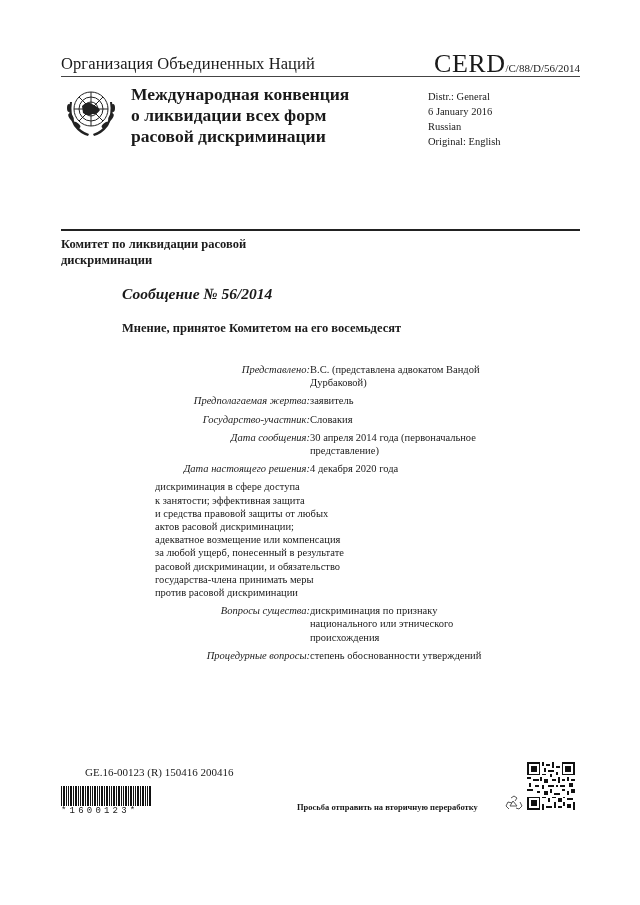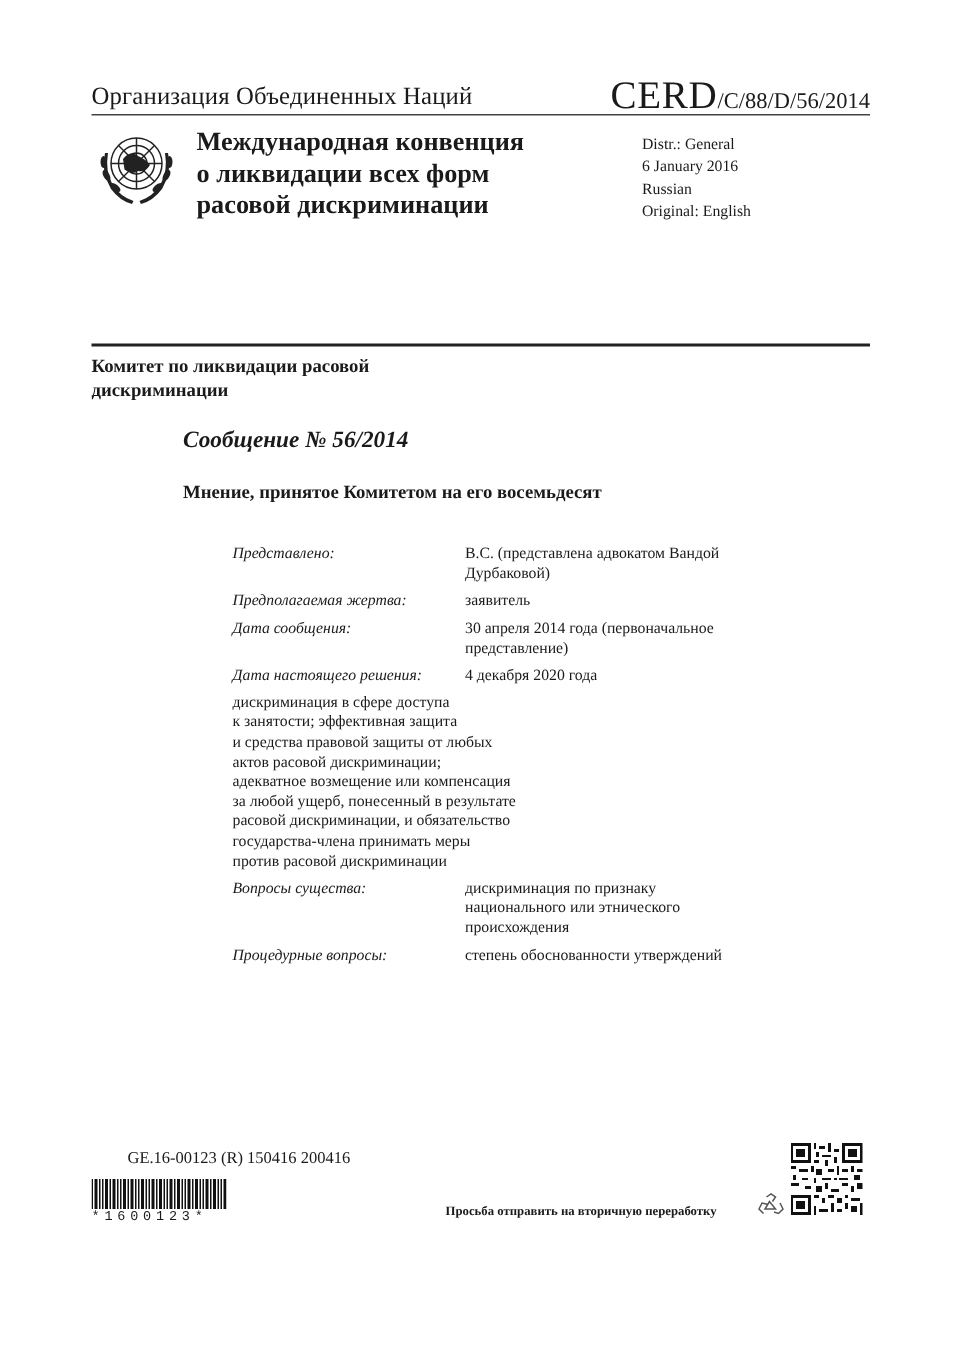--- a/index.html
+++ b/index.html
@@ -3,36 +3,36 @@
 <meta charset="utf-8">
 <style>
   html, body { margin:0; padding:0; background:#ffffff; }
   body { width:640px; height:905px; position:relative; overflow:hidden;
          font-family:"Liberation Serif","DejaVu Serif",serif; color:#1a1a1a; }
   .abs { position:absolute; }
 
   .org-name { left:61px; top:54px; font-size:16.5px; letter-spacing:0.1px; }
   .symbol { right:60px; top:49px; white-space:nowrap; }
   .symbol .big { font-size:26px; letter-spacing:0.5px; }
-  .symbol .small { font-size:15px; }
+  .symbol .small { font-size:11px; }
   .top-rule { left:61px; top:76px; width:519px; height:1px; background:#444; }
 
   .emblem { left:62px; top:82px; width:58px; height:58px; }
   .convention-title { left:131px; top:84px; font-size:17.5px; font-weight:bold; line-height:21px; }
   .distr { left:428px; top:89px; font-size:10.5px; line-height:15px; }
 
   .thick-rule { left:61px; top:229px; width:519px; height:2px; background:#222; }
 
   .committee { left:61px; top:236px; font-size:12.5px; font-weight:bold; line-height:16px; }
   .comm-number { left:122px; top:285px; font-size:15.5px; font-weight:bold;font-style:italic; }
   .view-title { left:122px; top:320px; font-size:12.5px; font-weight:bold; line-height:16px; }
 
   .facts { left:155px; top:363px; width:380px; font-size:10.5px; line-height:13.2px; }
   .fact-row { display:flex; margin-bottom:5px; }
-  .fact-label { width:155px; flex:0 0 155px; font-style:italic; }
+  .fact-label { width:155px; flex:0 0 155px; font-style:italic;text-align:right; }
   .fact-value { flex:1; }
 
   .job-code { left:61px; top:766px; font-size:11px;padding-left:24px; }
   .barcode { left:61px; top:786px; width:90px; height:20px; }
   .barcode-digits { left:61px; top:806px; font-size:9px; letter-spacing:3.2px; font-family:"Liberation Mono",monospace; }
   .recycle-text { left:297px; top:802px; font-size:8.5px; font-weight:bold; }
   .recycle-icon { left:504px; top:795px; width:20px; height:18px; }
   .qr { left:527px; top:762px; width:48px; height:48px; }
 </style>
 </head>
@@ -98,20 +98,26 @@
     <div class="fact-label">Представлено:</div>
     <div class="fact-value">
       <div>В.С. (представлена адвокатом Вандой</div>
         <div>Дурбаковой)</div>
     </div>
   </div>
   <div class="fact-row">
     <div class="fact-label">Предполагаемая жертва:</div>
     <div class="fact-value">
       <div>заявитель</div>
+    </div>
+  </div>
+  <div class="fact-row">
+    <div class="fact-label">Государство-участник:</div>
+    <div class="fact-value">
+      <div>Словакия</div>
     </div>
   </div>
   <div class="fact-row">
     <div class="fact-label">Дата сообщения:</div>
     <div class="fact-value">
       <div>30 апреля 2014 года (первоначальное</div>
         <div>представление)</div>
     </div>
   </div>
   <div class="fact-row">

